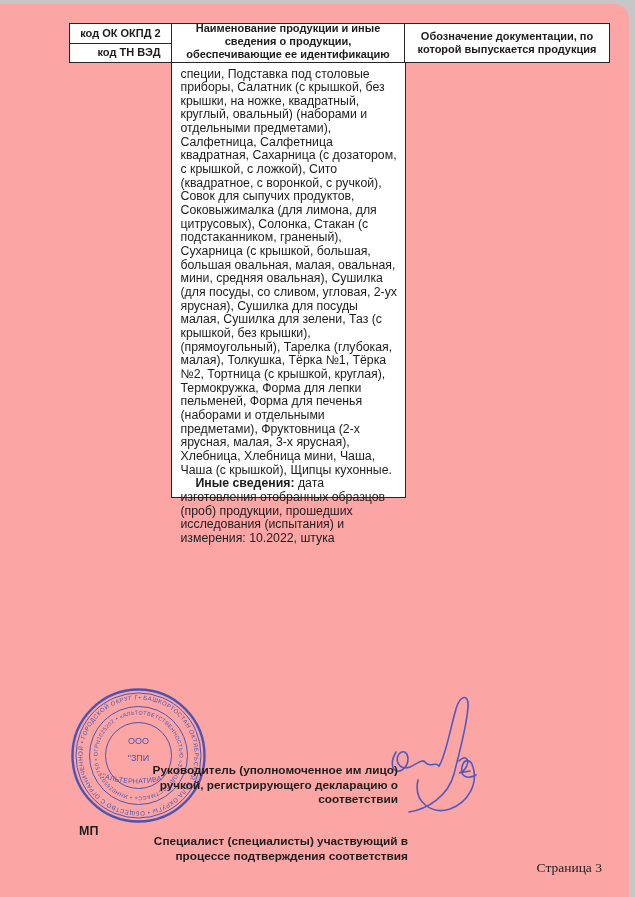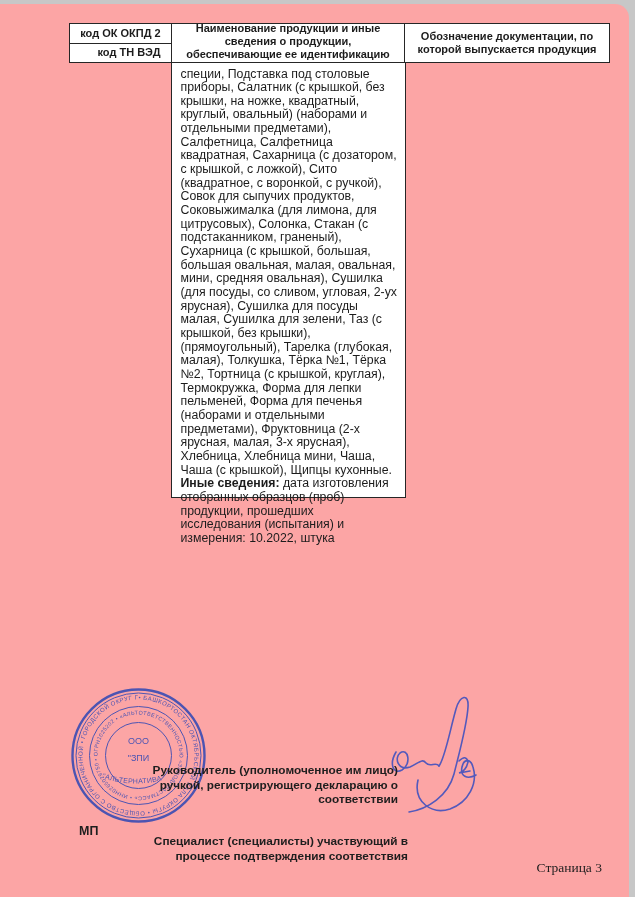--- a/index.html
+++ b/index.html
@@ -22,21 +22,21 @@
     font-weight:bold;font-size:11px;line-height:1.18;text-align:center;
     display:flex;align-items:center;justify-content:center;padding:1px 4px;
   }
   .cell-okpd   {left:69px;  top:19px;  width:103px; height:21px;}
   .cell-tnved  {left:69px;  top:38.5px;width:120px; height:20.5px;}
   .cell-name   {left:170.5px;top:19px; width:235px; height:40px;align-items:flex-end;}
   .cell-doc    {left:404px; top:19px;  width:206px; height:40px;}
   .cell-body   {left:170.5px;top:57.5px;width:235px;height:436px;
                 padding:5px 7px 16px 9px;font-size:12.3px;line-height:13.65px;}
   .cell-body p{margin:0;}
-  .cell-body b{font-weight:bold;}
+  .cell-body b{font-weight:bold;margin-left:15px;}
   
   .sig-label{
     position:absolute;font-weight:bold;color:#1e1e1e;text-align:right;
     font-size:11.8px;line-height:1.24;z-index:3;
   }
   .head-label{left:128px;top:759px;width:270px;}
   .spec-label{left:118px;top:830px;width:290px;}
   .mp-label{position:absolute;left:79px;top:801px;font-weight:bold;font-size:12.5px;color:#1e1e1e;z-index:3;margin-top:19px;}
   .stamp{position:absolute;left:70px;top:683px;z-index:2;opacity:.9;}
   .signature{position:absolute;left:388px;top:686px;z-index:2;opacity:.92;}

